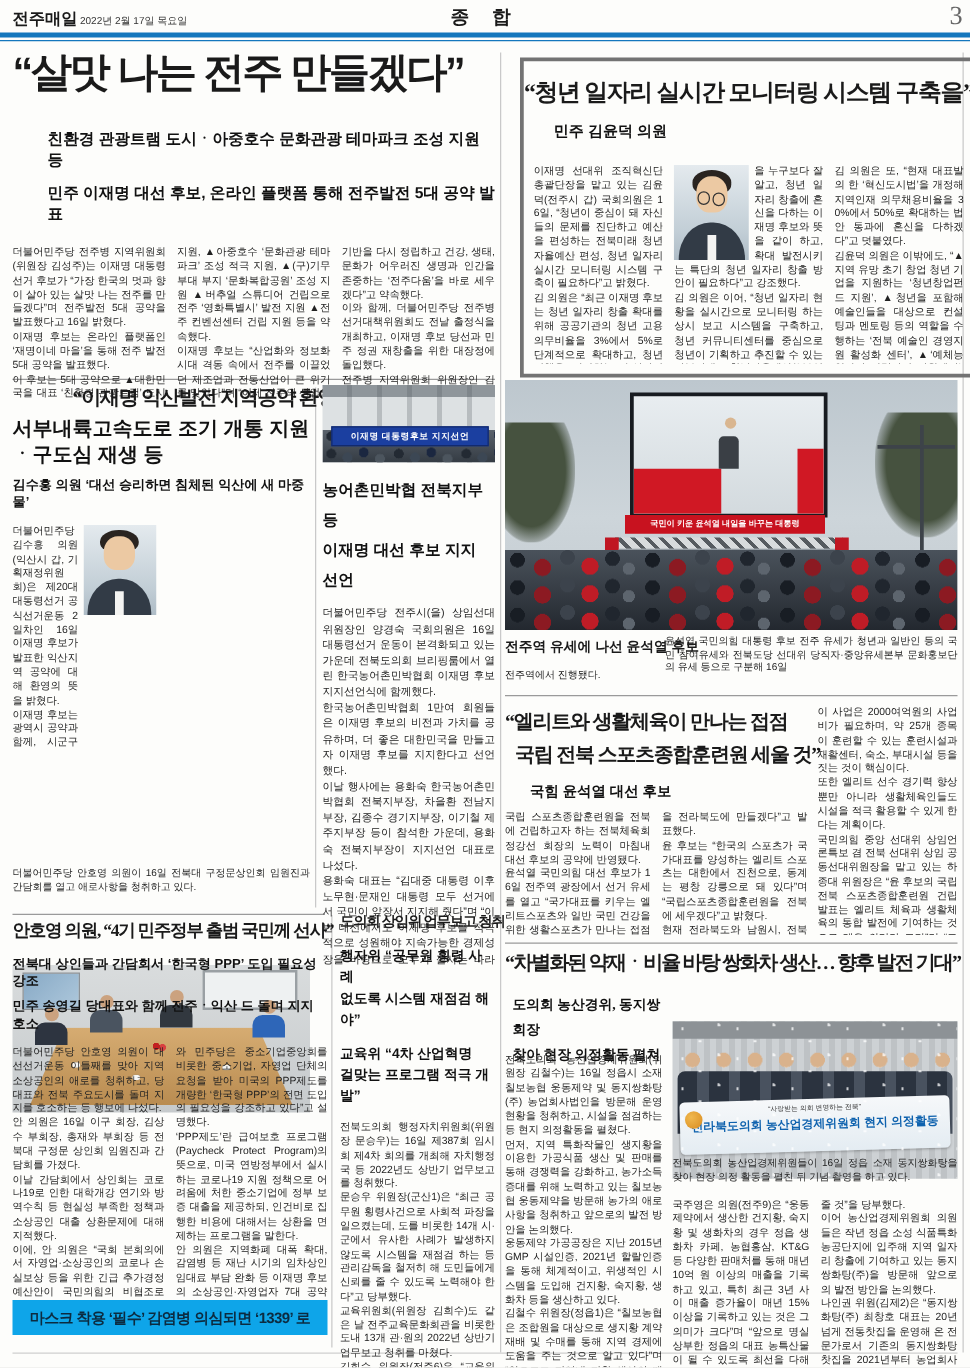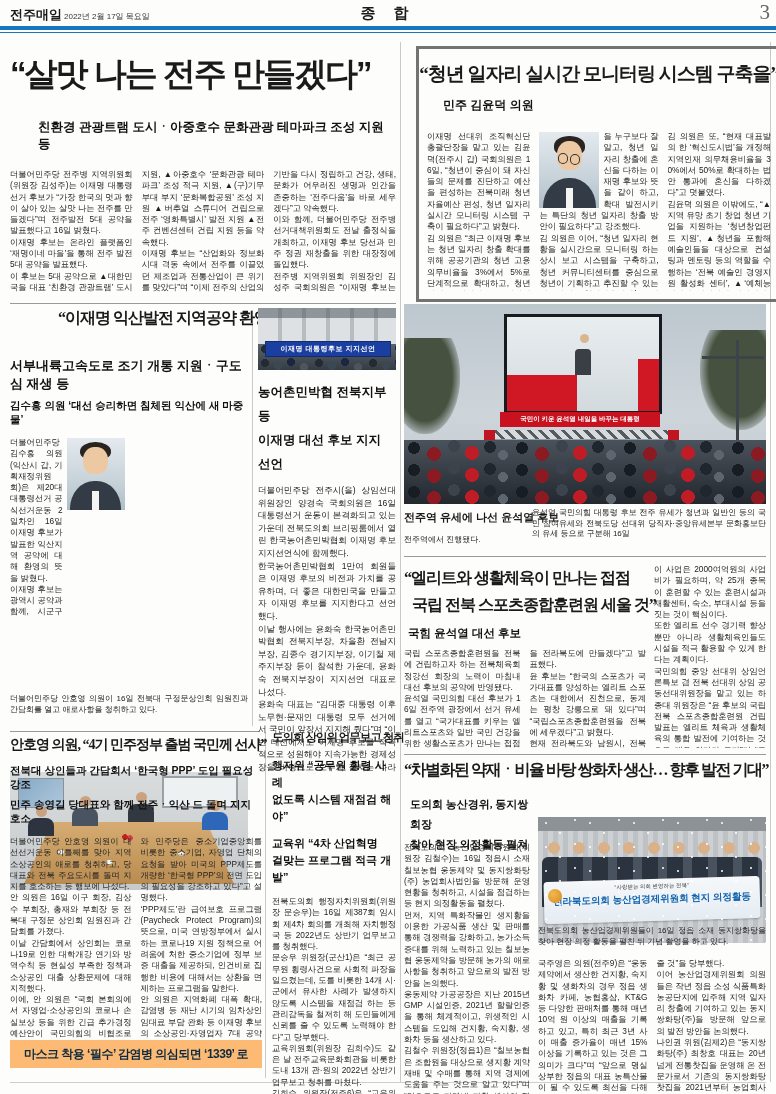--- a/index.html
+++ b/index.html
@@ -78,21 +78,21 @@
   
   .corrug{background:repeating-linear-gradient(90deg,#cdd1d4 0 5px,#bec2c5 5px 10px);}
   .insp-heads{position:absolute;background-image:radial-gradient(circle 6px at 12px 9px,#d9b28c 96%,transparent),radial-gradient(circle 3px at 12px 12px,#e8edf0 97%,transparent);background-size:25px 20px;}
   .insp-bodies{position:absolute;background:repeating-linear-gradient(90deg,#2b333f 0 16px,#49525f 16px 25px);border-radius:6px 6px 0 0;}
   .white-banner{position:absolute;background:linear-gradient(180deg,#f6f8fa,#e4ecf2);border-radius:4px;
                 transform:rotate(-1.6deg);box-shadow:0 1px 2px rgba(0,0,0,.25);overflow:hidden;}
   .wb-main{font-weight:bold;color:#0f62ae;text-align:center;white-space:nowrap;}
   .wb-slogan{color:#333;text-align:center;white-space:nowrap;}
   .logo-dot{position:absolute;border-radius:50%;background:radial-gradient(circle at 35% 35%,#f0b84e,#d98b1f);}
   .snow{position:absolute;inset:0;background-image:radial-gradient(circle 1.2px at 8px 6px,#fff 95%,transparent),radial-gradient(circle 1px at 22px 16px,#fff 95%,transparent),radial-gradient(circle 1.3px at 37px 3px,#fff 95%,transparent);background-size:44px 24px;opacity:.75;pointer-events:none;}
-  .notice-banner{background:#fdba74;color:#0c2b40;font-weight:bold;display:flex;align-items:center;justify-content:center;}
+  .notice-banner{background:#0ea5e9;color:#0c2b40;font-weight:bold;display:flex;align-items:center;justify-content:center;}
 </style>
 </head>
 <body>
 
 <div class="page">
 
   <div class="abs" style="left:10px;top:6px;font-size:13px;font-weight:bold;">전주매일</div>
   <div class="abs" style="left:64px;top:11px;font-size:8px;color:#333;">2022년 2월 17일 목요일</div>
   <div class="abs" style="left:0;right:0;top:4px;text-align:center;font-size:15px;font-weight:bold;letter-spacing:7px;">종 합</div>
   <div class="abs serif" style="right:6px;top:0px;font-size:21px;color:#666;">3</div>
@@ -102,23 +102,24 @@
   <div class="abs rule-v" style="left:400px;top:42px;height:1040px;"></div>
   <div class="abs rule-v" style="left:770px;top:42px;height:1040px;"></div>
   <div class="abs rule-h" style="left:10px;top:303px;width:386px;"></div>
   <div class="abs rule-h" style="left:404px;top:556px;width:362px;"></div>
   <div class="abs rule-h" style="left:404px;top:754px;width:362px;"></div>
   <div class="abs rule-h" style="left:10px;top:731px;width:250px;"></div>
   <div class="abs rule-v" style="left:252px;top:310px;height:416px;"></div>
   <div class="abs rule-v" style="left:265px;top:732px;height:346px;"></div>
   <div class="abs" style="left:10px;top:1082px;width:756px;height:1px;background:#cfcfcf;"></div>
 
-  <div class="abs" style="left:10px;top:52px;width:386px;height:258px;">
+  <div class="abs" style="left:10px;top:36px;width:386px;height:258px;">
     <div style="font-size:33px;font-weight:900;letter-spacing:-2px;white-space:nowrap;">“살맛 나는 전주 만들겠다”</div>
     <div class="subhead" style="margin:22px 0 0 28px;font-size:12.5px;">친환경 관광트램 도시ㆍ아중호수 문화관광 테마파크 조성 지원 등</div>
+    <div class="subhead" style="margin:9px 0 0 28px;font-size:12.5px;">민주 이재명 대선 후보, 온라인 플랫폼 통해 전주발전 5대 공약 발표</div>
     <div class="body-text cols3" style="margin-top:16px;height:132px;">더불어민주당 전주병 지역위원회(위원장 김성주)는 이재명 대통령 선거 후보가 “가장 한국의 멋과 향이 살아 있는 살맛 나는 전주를 만들겠다”며 전주발전 5대 공약을 발표했다고 16일 밝혔다.
 이재명 후보는 온라인 플랫폼인 ‘재명이네 마을’을 통해 전주 발전 5대 공약을 발표했다.
 이 후보는 5대 공약으로 ▲대한민국을 대표 ‘친환경 관광트램’ 도시 지원, ▲아중호수 ‘문화관광 테마파크’ 조성 적극 지원, ▲(구)기무부대 부지 ‘문화복합공원’ 조성 지원 ▲버추얼 스튜디어 건립으로 전주 ‘영화특별시’ 발전 지원 ▲전주 컨벤션센터 건립 지원 등을 약속했다.
 이재명 후보는 “산업화와 정보화 시대 격동 속에서 전주를 이끌었던 제조업과 전통산업이 큰 위기를 맞았다”며 “이제 전주의 산업의 기반을 다시 정립하고 건강, 생태, 문화가 어우러진 생명과 인간을 존중하는 ‘전주다움’을 바로 세우겠다”고 약속했다.
 이와 함께, 더불어민주당 전주병 선거대책위원회도 전날 출정식을 개최하고, 이재명 후보 당선과 민주 정권 재창출을 위한 대장정에 돌입했다.
 전주병 지역위원회 위원장인 김성주 국회의원은 “이재명 후보는 국민들이 정치를 통해 생활에서 변화를 느낄 수 있도록 대선 후보 최초로 전국 시·군·구별 공약 226개를 발표했다”고 밝혔다.
 이어 김성주 의원은 “전북은 더불어민주당 역사와 함께해온 심장과 같은 곳”이라며 “이재명 후보가 전국 최고 득표율을 달성할 수 있도록 최선을 다해 뛰겠다”고 덧붙였다.  /유호상 기자</div>
   </div>
 
   <div class="abs" style="left:404px;top:46px;width:360px;height:250px;border:3px solid #737373;margin-left:12px;">
@@ -170,21 +171,21 @@
   </div>
 
   <div class="abs" style="left:404px;top:560px;width:362px;height:192px;">
     <div class="body-text abs" style="right:0;top:4px;width:112px;height:184px;">이 사업은 2000여억원의 사업비가 필요하며, 약 25개 종목이 훈련할 수 있는 훈련시설과 재활센터, 숙소, 부대시설 등을 짓는 것이 핵심이다.
 또한 엘리트 선수 경기력 향상 뿐만 아니라 생활체육인들도 시설을 적극 활용할 수 있게 한다는 계획이다.
 국민의힘 중앙 선대위 상임언론특보 겸 전북 선대위 상임 공동선대위원장을 맡고 있는 하종대 위원장은 “윤 후보의 국립 전북 스포츠종합훈련원 건립 발표는 엘리트 체육과 생활체육의 통합 발전에 기여하는 것으로 매우 의미가 크다”며 “그동안 훈련을 받기위해 서울로 올라가야 했던 스포츠 꿈나무들에게 큰 선물이 될 것”이라고 말했다.  /장은성 기자</div>
     <div class="serif abs" style="left:0;top:4px;width:242px;font-size:16px;font-weight:700;line-height:27px;letter-spacing:-1px;white-space:nowrap;">
       <div>“엘리트와 생활체육이 만나는 접점</div>
       <div style="margin-left:8px;">국립 전북 스포츠종합훈련원 세울 것”</div>
     </div>
-    <div class="subhead abs" style="left:4px;top:66px;font-size:11.5px;">국힘 윤석열 대선 후보</div>
+    <div class="subhead abs" style="left:20px;top:66px;font-size:11.5px;">국힘 윤석열 대선 후보</div>
     <div class="body-text cols2 abs" style="left:0;top:88px;width:242px;height:104px;">국립 스포츠종합훈련원을 전북에 건립하고자 하는 전북체육회 정강선 회장의 노력이 마침내 대선 후보의 공약에 반영됐다.
 윤석열 국민의힘 대선 후보가 16일 전주역 광장에서 선거 유세를 열고 “국가대표를 키우는 엘리트스포츠와 일반 국민 건강을 위한 생활스포츠가 만나는 접점을 전라북도에 만들겠다”고 발표했다.
 윤 후보는 “한국의 스포츠가 국가대표를 양성하는 엘리트 스포츠는 대한에서 진천으로, 동계는 평창 강릉으로 돼 있다”며 “국립스포츠종합훈련원을 전북에 세우겠다”고 밝혔다.
 현재 전라북도와 남원시, 전북체육회는 국립 스포츠 종합훈련원을 남원시 운봉읍 지리산 일대에 건립하기 위해 총력을 기울이고 있다.
 특히 정강선 회장은 대한체육회를 비롯해 정치권 등에도 종합훈련원 건립의 당위성을 지속적으로 알려왔다.</div>
   </div>
 
   <div class="abs" style="left:404px;top:758px;width:362px;height:336px;">
     <div class="serif" style="margin-top:2px;text-align:center;font-size:16px;font-weight:700;letter-spacing:-1.5px;white-space:nowrap;">“차별화된 약재ㆍ비율 바탕 쌍화차 생산… 향후 발전 기대”</div>
     <div class="serif subhead abs" style="left:6px;top:36px;width:122px;font-size:11px;line-height:20px;white-space:pre-line;">도의회 농산경위, 동지쌍 회장
@@ -206,21 +207,21 @@
     </div>
     <div class="caption abs" style="left:134px;top:168px;width:228px;">전북도의회 농산업경제위원들이 16일 정읍 소재 동지쌍화탕을 찾아 현장 의정 활동을 펼친 뒤 기념 촬영을 하고 있다.</div>
     <div class="body-text cols2 abs" style="left:134px;top:200px;width:228px;height:136px;">국주영은 의원(전주9)은 “웅동제약에서 생산한 건지황, 숙지황 및 생화차의 경우 정읍 생화차 카페, 농협홍삼, KT&amp;G 등 다양한 판매처를 통해 매년 10억 원 이상의 매출을 기록하고 있고, 특히 최근 3년 사이 매출 증가율이 매년 15% 이상을 기록하고 있는 것은 그 의미가 크다”며 “앞으로 명실상부한 정읍의 대표 농특산물이 될 수 있도록 최선을 다해 줄 것”을 당부했다.
 이어 농산업경제위원회 의원들은 작년 정읍 소성 식품특화농공단지에 입주해 지역 일자리 창출에 기여하고 있는 동지쌍화탕(주)을 방문해 앞으로의 발전 방안을 논의했다.
 나인권 위원(김제2)은 “동지쌍화탕(주) 최창호 대표는 20년 넘게 전통찻집을 운영해 온 전문가로서 기존의 동지쌍화탕찻집을 2021년부터 농업회사법인 및 식품제조가공업체로 규모를 확대 동지쌍화탕만의 차별화된 약재와 비율을 바탕으로 한 쌍화차 생산을 통해 1년간 1,700만원의 매출을 올려 앞으로의 발전이 기대된다”고 밝혔다.
 이번 현지의정을 계기로 농산업경제위원회 김철수 위원장을 비롯한 소속 의원들은 “농가 소득향상 및 지역 농특산물 활성화를 위해 의회 차원에서 지원할 부분이 있으면 적극 돕겠다”고 밝혔다.  /유호상 기자</div>
   </div>
 
   <div class="abs" style="left:10px;top:308px;width:238px;height:260px;">
     <div class="serif" style="font-size:16px;font-weight:700;letter-spacing:-1px;white-space:nowrap;margin-left:48px;">“이재명 익산발전 지역공약 환영”</div>
-    <div class="subhead" style="margin-top:28px;font-size:13px;">서부내륙고속도로 조기 개통 지원ㆍ구도심 재생 등</div>
+    <div class="subhead" style="margin-top:4px;font-size:16px;">서부내륙고속도로 조기 개통 지원ㆍ구도심 재생 등</div>
     <div class="subhead" style="margin-top:6px;font-size:10.5px;">김수흥 의원 ‘대선 승리하면 침체된 익산에 새 마중물’</div>
     <div class="cols2" style="margin-top:10px;height:182px;overflow:hidden;">
       <div class="portrait" style="float:right;width:58px;height:72px;margin:1px 0 2px 4px;">
         <div class="ph-hair"></div>
         <div class="ph-head"></div>
         <div class="ph-torso"></div>
         <div class="ph-shirt"></div>
       </div>
       <div class="body-text">더불어민주당 김수흥 의원(익산시 갑, 기획재정위원회)은 제20대 대통령선거 공식선거운동 2일차인 16일 이재명 후보가 발표한 익산지역 공약에 대해 환영의 뜻을 밝혔다.
 이재명 후보는 광역시 공약과 함께, 시군구 지역별 공약을 연속으로 발표하며 지역 민심 공략에 나서고 있다.

